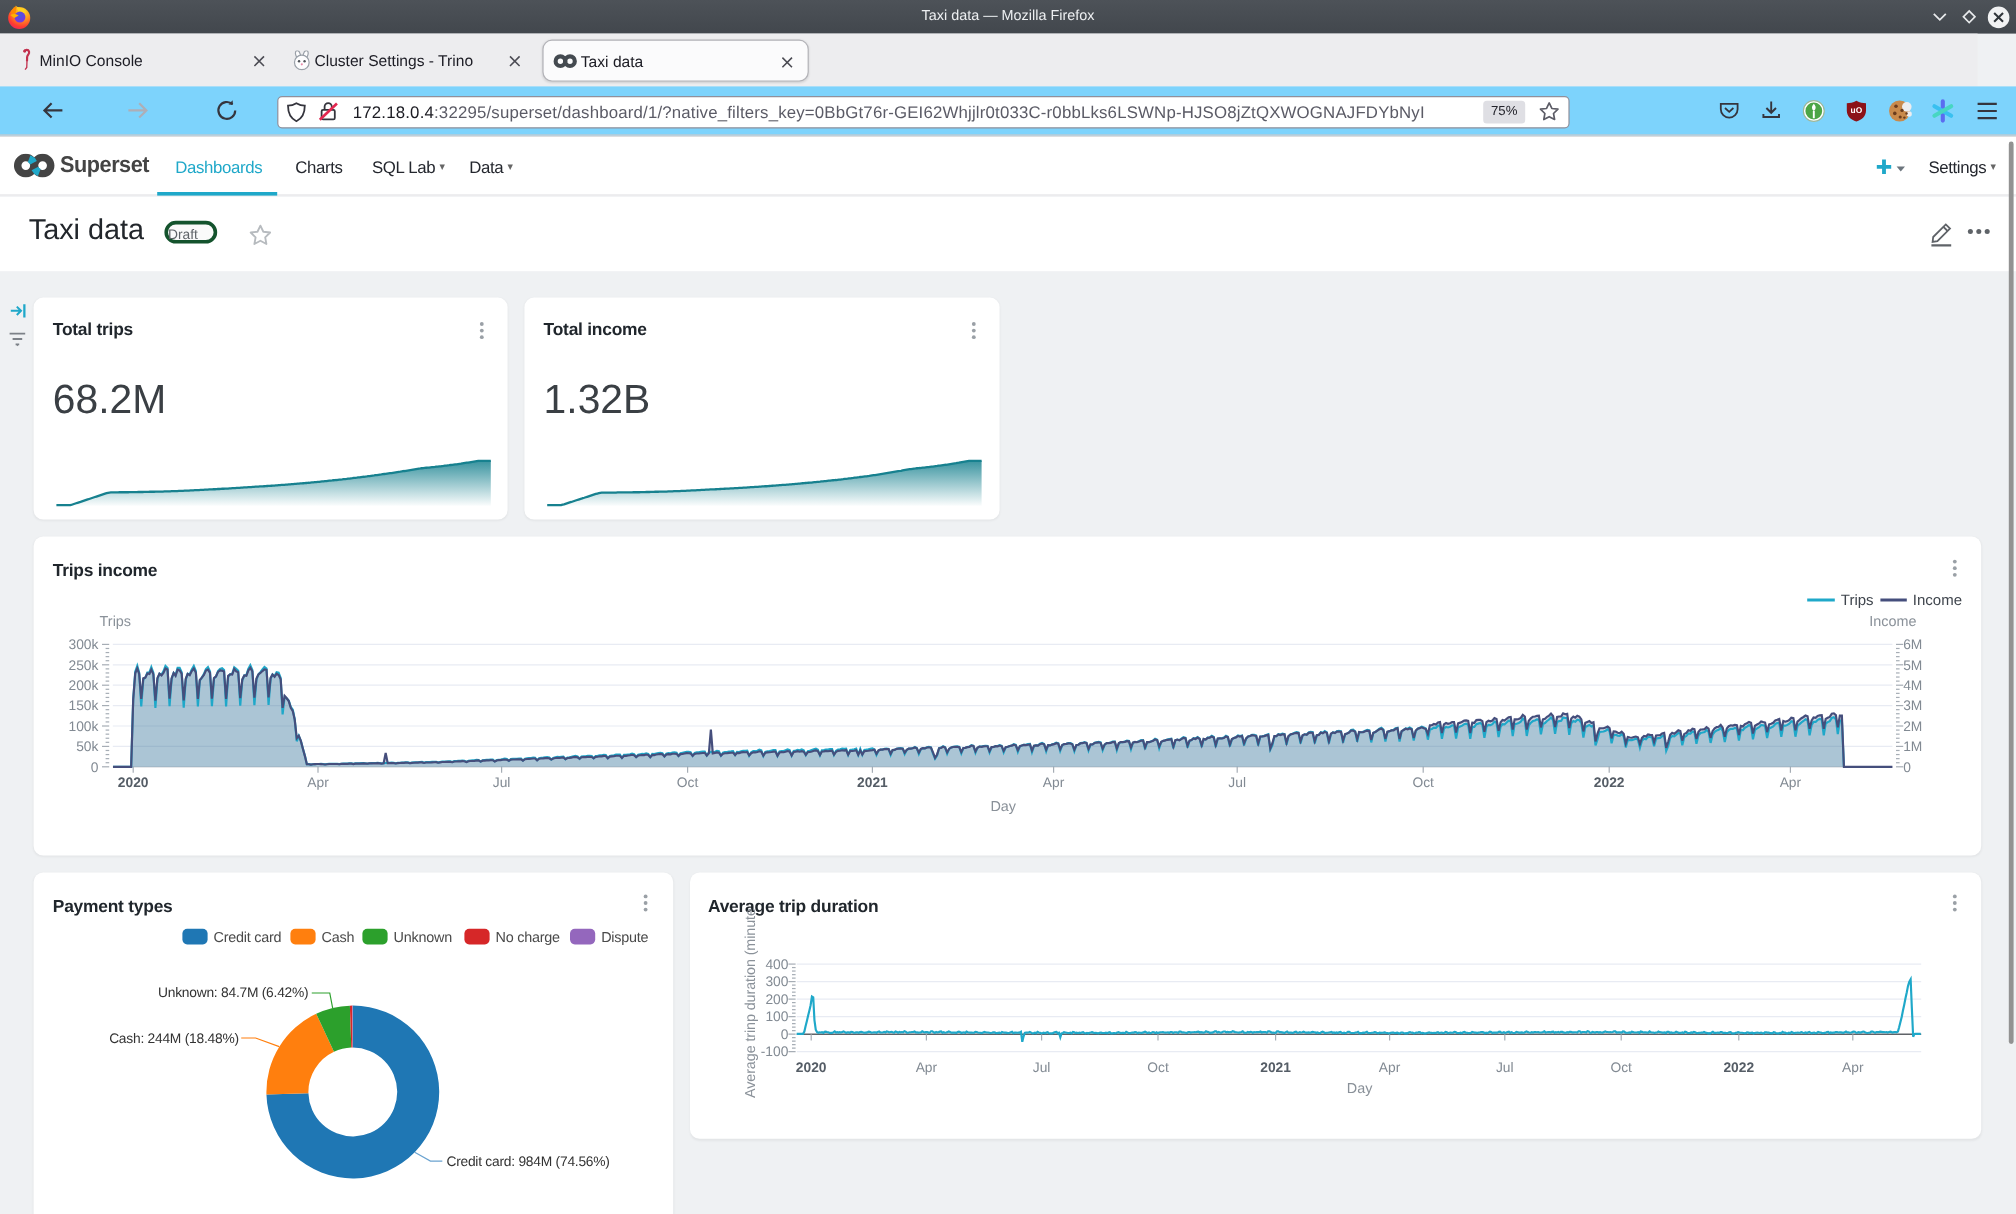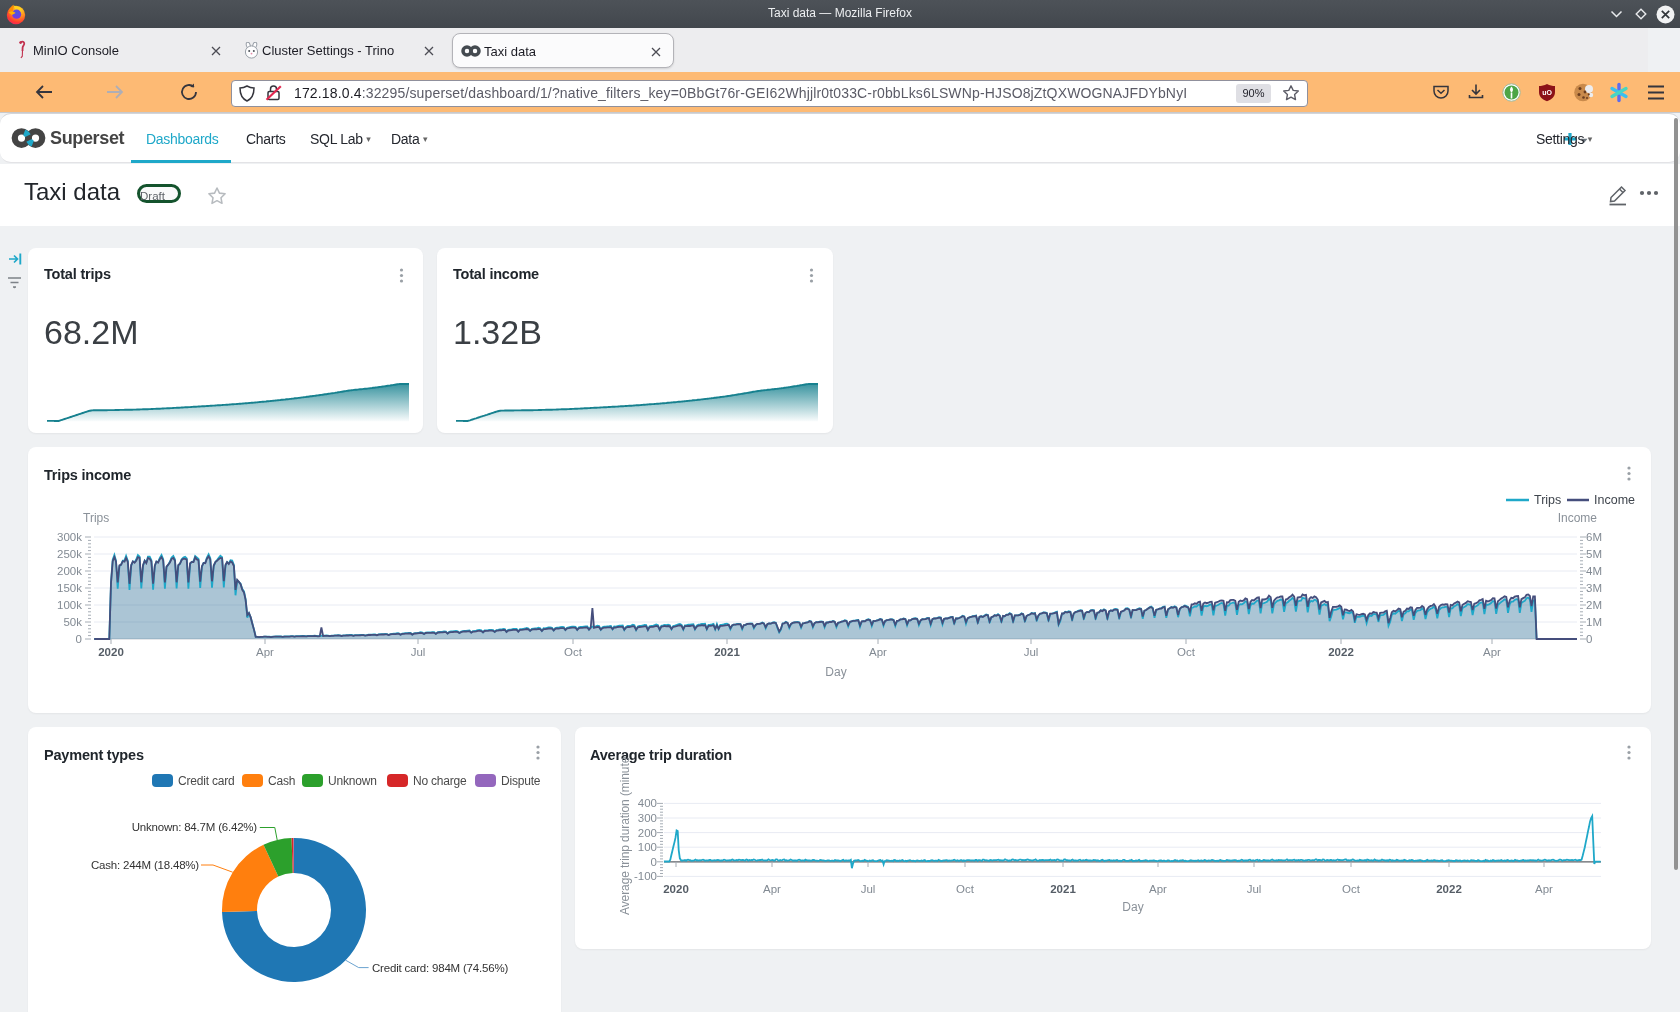--- a/index.html
+++ b/index.html
@@ -10,30 +10,30 @@
 
 #titlebar { left:0; top:0; width:1680px; height:28px;
   background:linear-gradient(#4d5258,#42474d); z-index:10; }
 #titletext { width:100%; text-align:center; top:6px; font-size:12px; color:#edeff1; }
 
 #tabstrip { left:0; top:28px; width:1648px; height:44px; background:#ededef; z-index:10; }
 .tab { top:5px; height:35px; border-radius:8px; }
 .tab .tlabel { position:absolute; top:10px; font-size:13px; color:#1c1c24; white-space:nowrap; }
 #tab3 { left:452px; width:222px; background:#fbfbfc; border:1px solid #b3b3b8; box-shadow:0 1px 2px rgba(0,0,0,0.12); }
 
-#urlrow { left:0; top:72px; width:1680px; height:41px; background:#fdba74;
+#urlrow { left:0; top:72px; width:1680px; height:41px; background:#7dd3fc;
   border-bottom:1px solid #c8c9cc; z-index:10; }
 #urlfield { left:231px; top:8px; width:1077px; height:27px; background:#fff;
   border:1px solid #90909c; border-radius:4px; }
 #urltext { left:294px; top:13px; font-size:14px; color:#5b5b66; white-space:nowrap; z-index:2; letter-spacing:0.15px; }
 #zoombadge { left:1236px; top:12px; width:35px; height:19px; background:#dfdfe4;
   border-radius:3px; font-size:11px; color:#23232b; text-align:center; line-height:19px; z-index:2;}
 
 #navbar { left:0; top:113px; width:1680px; height:50px; background:#fff;
-  border-top:1px solid #d4d5d8; border-bottom:1px solid #e3e3e6; z-index:9;border-radius:11px; }
+  border-top:1px solid #d4d5d8; border-bottom:1px solid #e3e3e6; z-index:9; }
 #navbar .mitem { position:absolute; top:17px; font-size:14px; color:#24272e; letter-spacing:-0.3px;text-align:center; }
 #underline { left:131px; top:160px; width:100px; height:3px; background:#1FA8C9; z-index:11; }
 #brand { left:50px; top:13px; font-size:19px; font-weight:bold; color:#444;
   letter-spacing:-0.4px; transform:scaleX(0.95); transform-origin:left; }
 
 #titlerow { left:0; top:164px; width:1680px; height:62px; background:#fff; z-index:8; }
 #pagetitle { left:24px; top:14px; font-size:24px; color:#22262b; }
 #draft { left:137px; top:20px; width:44px; height:19px; border:3px solid #14532d;
   border-radius:10px; background:#fafafa; font-size:11.5px; color:#5f6368;
   line-height:18px; }
@@ -145,21 +145,21 @@
   <div id="urlfield" class="abs"></div>
   <svg class="ic" style="left:239px;top:13px;z-index:2" width="16" height="17" viewBox="0 0 16 17">
     <path d="M8 1 C10.5 2.5 13 3 15 3 C15 9 13.5 13.5 8 16 C2.5 13.5 1 9 1 3 C3 3 5.5 2.5 8 1 Z" fill="none" stroke="#35353d" stroke-width="1.5"></path>
   </svg>
   <svg class="ic" style="left:265px;top:11px;z-index:2" width="20" height="20" viewBox="0 0 20 20">
     <rect x="3" y="8.5" width="11" height="8" rx="1.2" fill="none" stroke="#35353d" stroke-width="1.5"></rect>
     <path d="M5.5 8.5 V6 A3 3 0 0 1 11.5 6 V7" fill="none" stroke="#35353d" stroke-width="1.5"></path>
     <path d="M1.5 16.8 L15.8 3.2" stroke="#e22850" stroke-width="2.2"></path>
   </svg>
   <div id="urltext" class="abs"><span style="color:#1b1b22">172.18.0.4</span>:32295/superset/dashboard/1/?native_filters_key=0BbGt76r-GEI62Whjjlr0t033C-r0bbLks6LSWNp-HJSO8jZtQXWOGNAJFDYbNyI</div>
-  <div id="zoombadge" class="abs">90%</div>
+  <div id="zoombadge" class="abs">75%</div>
   <svg class="ic" style="left:1282px;top:12px;z-index:2" width="18" height="18" viewBox="0 0 18 18">
     <path d="M9 1.8 L11.2 6.4 L16.3 7 L12.6 10.6 L13.5 15.6 L9 13.2 L4.5 15.6 L5.4 10.6 L1.7 7 L6.8 6.4 Z" fill="none" stroke="#5c5c66" stroke-width="1.4" stroke-linejoin="round"></path>
   </svg>
 
   <svg class="ic" style="left:1432px;top:12px" width="18" height="17" viewBox="0 0 18 17">
     <path d="M2 2.5 H16 V7 A7 7 0 0 1 2 7 Z" fill="none" stroke="#35353d" stroke-width="1.5"></path>
     <path d="M5.5 6 L9 9.2 L12.5 6" fill="none" stroke="#35353d" stroke-width="1.5"></path>
   </svg>
   <svg class="ic" style="left:1467px;top:11px" width="18" height="18" viewBox="0 0 18 18">
     <path d="M9 1.5 V10.5 M5 7 L9 11 L13 7" fill="none" stroke="#35353d" stroke-width="1.6"></path>
@@ -213,21 +213,21 @@
   <div class="mitem" style="left:146px;color:#1FA8C9">Dashboards</div>
   <div class="mitem" style="left:246px">Charts</div>
   <div class="mitem" style="left:310px">SQL Lab <span style="color:#666;font-size:9px;position:relative;top:-2px">▾</span></div>
   <div class="mitem" style="left:391px">Data <span style="color:#666;font-size:9px;position:relative;top:-2px">▾</span></div>
   <svg class="ic" style="left:1563px;top:18px" width="14" height="14" viewBox="0 0 14 14">
     <path d="M7 1 V13 M1 7 H13" stroke="#1FA8C9" stroke-width="3.2"></path>
   </svg>
   <svg class="ic" style="left:1580px;top:24px" width="8" height="6" viewBox="0 0 8 6">
     <path d="M0.5 0.8 L4 5 L7.5 0.8 Z" fill="#6c757d"></path>
   </svg>
-  <div class="mitem" style="left:1536px">Settings <span style="color:#666;font-size:9px;position:relative;top:-2px">▾</span></div>
+  <div class="mitem" style="left:1607px">Settings <span style="color:#666;font-size:9px;position:relative;top:-2px">▾</span></div>
 </div>
 <div id="underline" class="abs"></div>
 
 <div id="titlerow" class="abs">
   <div id="pagetitle" class="abs">Taxi data</div>
   <div id="draft" class="abs">Draft</div>
   <svg class="ic" style="left:207px;top:22px" width="20" height="20" viewBox="0 0 18 18">
     <path d="M9 1.8 L11.2 6.4 L16.3 7 L12.6 10.6 L13.5 15.6 L9 13.2 L4.5 15.6 L5.4 10.6 L1.7 7 L6.8 6.4 Z" fill="none" stroke="#b7bbbf" stroke-width="1.4" stroke-linejoin="round"></path>
   </svg>
   <svg class="ic" style="left:1607px;top:19px" width="23" height="23" viewBox="0 0 23 23">

